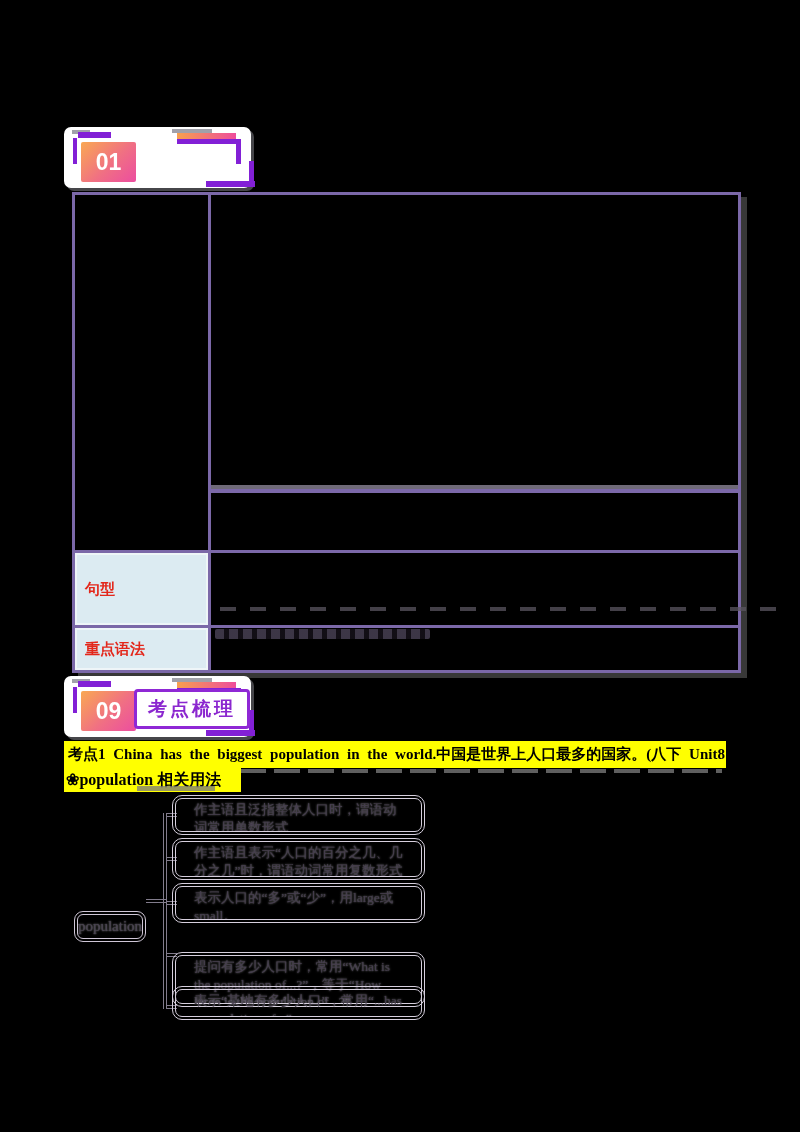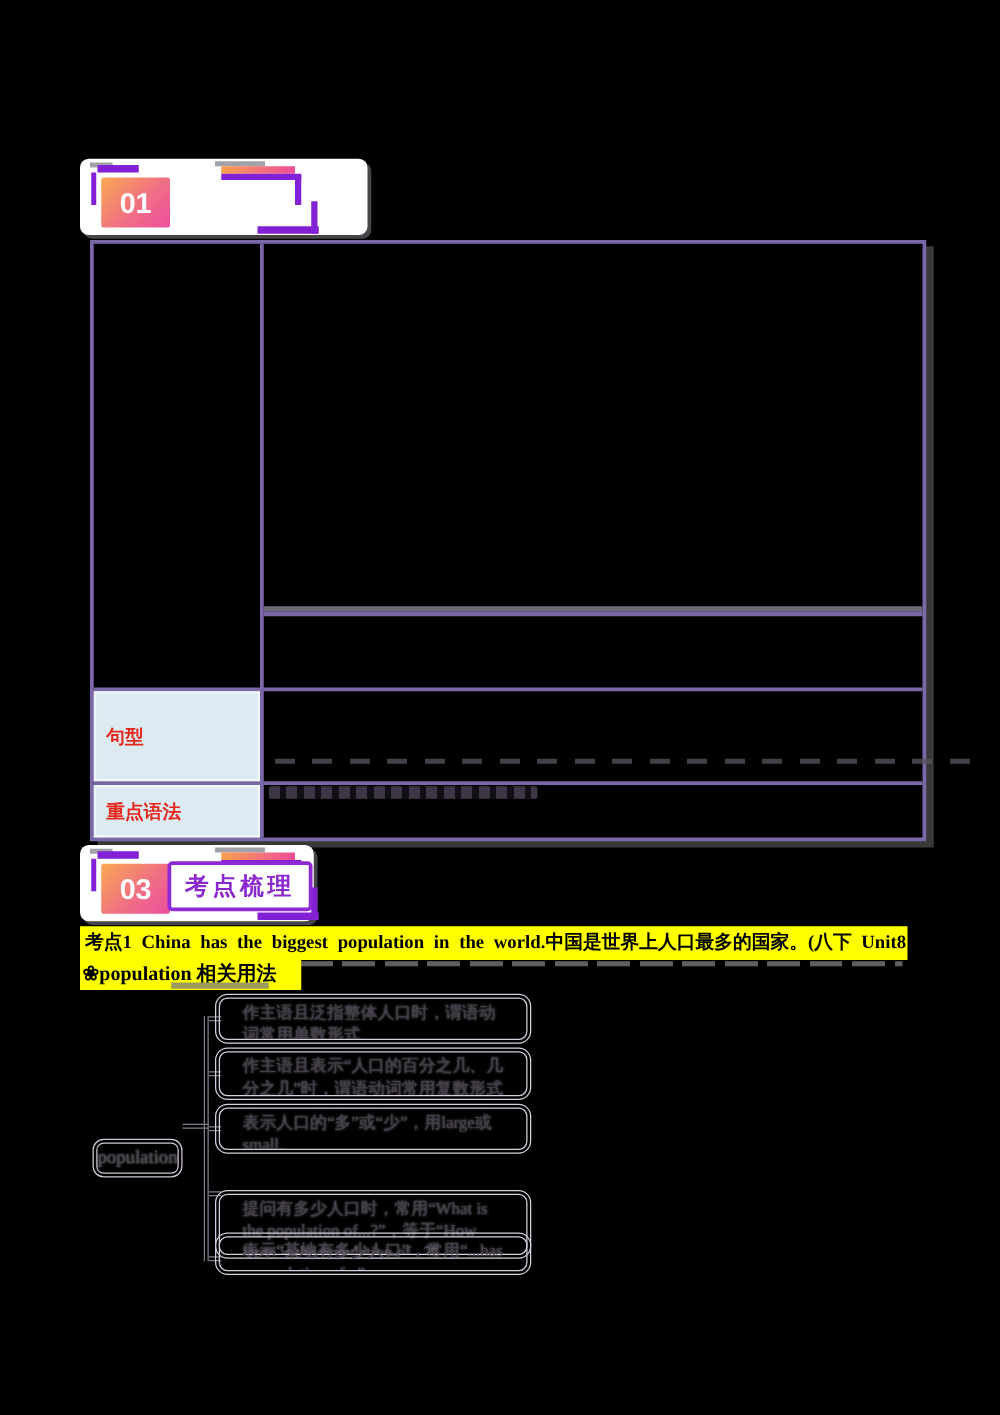--- a/index.html
+++ b/index.html
@@ -59,21 +59,21 @@
   .hline{position:absolute;height:4px;box-sizing:border-box;
          border-top:1px solid #827c8c;border-bottom:1px solid #827c8c;}
   .vline{position:absolute;width:4px;box-sizing:border-box;
          border-left:1px solid #827c8c;border-right:1px solid #827c8c;}
 </style>
 </head>
 <body>
 
 <div class="canvas">
 
-  <div class="badge-card" style="top:127px;padding-left:43px;">
+  <div class="badge-card" style="top:127px;">
     <span class="deco d-gray" style="left:8px;top:3px;width:18px;height:4px;"></span>
     <span class="deco d-purple" style="left:14px;top:5px;width:33px;height:6px;"></span>
     <span class="deco d-purple" style="left:9px;top:11px;width:4px;height:26px;"></span>
     <span class="deco d-gray" style="left:108px;top:2px;width:40px;height:4px;"></span>
     <span class="deco d-grad" style="left:113px;top:6px;width:59px;height:6px;"></span>
     <span class="deco d-purple" style="left:113px;top:12px;width:64px;height:5px;"></span>
     <span class="deco d-purple" style="left:172px;top:13px;width:5px;height:24px;"></span>
     <span class="deco d-purple" style="left:142px;top:54px;width:49px;height:6px;"></span>
     <span class="deco d-purple" style="left:185px;top:34px;width:5px;height:26px;"></span>
     <div class="badge-num">01</div>
@@ -100,21 +100,21 @@
   <div class="badge-card" style="top:676px;">
     <span class="deco d-gray" style="left:8px;top:3px;width:18px;height:4px;"></span>
     <span class="deco d-purple" style="left:14px;top:5px;width:33px;height:6px;"></span>
     <span class="deco d-purple" style="left:9px;top:11px;width:4px;height:26px;"></span>
     <span class="deco d-gray" style="left:108px;top:2px;width:40px;height:4px;"></span>
     <span class="deco d-grad" style="left:113px;top:6px;width:59px;height:6px;"></span>
     <span class="deco d-purple" style="left:113px;top:12px;width:64px;height:5px;"></span>
     <span class="deco d-purple" style="left:172px;top:13px;width:5px;height:24px;"></span>
     <span class="deco d-purple" style="left:142px;top:54px;width:49px;height:6px;"></span>
     <span class="deco d-purple" style="left:185px;top:34px;width:5px;height:26px;"></span>
-    <div class="badge-num">03</div>
+    <div class="badge-num">09</div>
     <div class="badge-title">考点梳理</div>
   </div>
 
   <div class="hl1">考点1 China has the biggest population in the world.中国是世界上人口最多的国家。(八下 Unit8 P50)</div>
   <div class="hl1-shadow"></div>
   <div class="hl2"><span>❀</span><span>population 相关用法</span></div>
   <div class="hl2-shadow"></div>
 
   <div class="rootbox">population</div>
 

